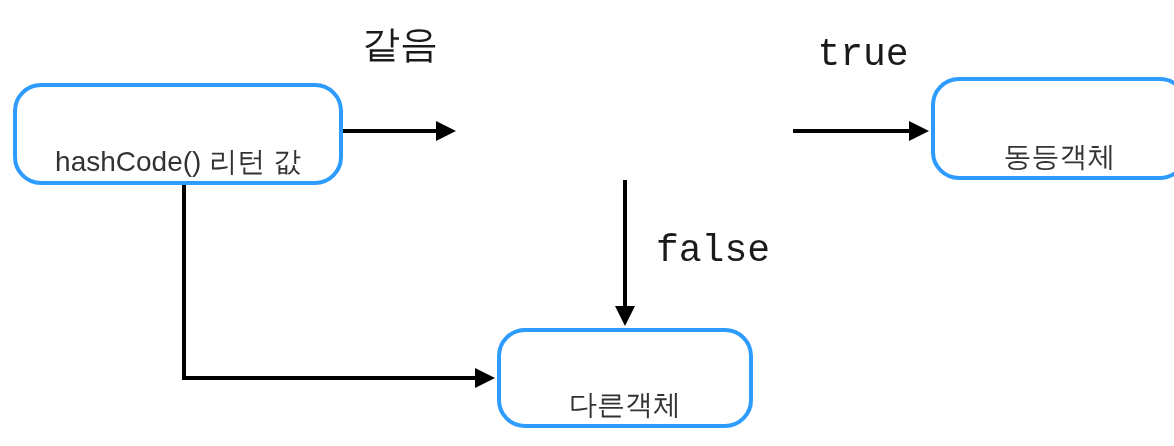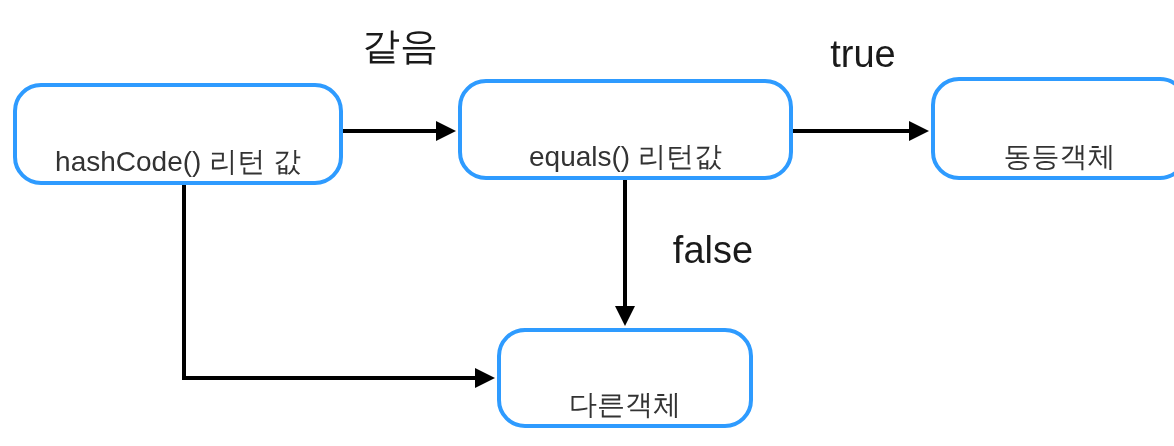--- a/index.html
+++ b/index.html
@@ -52,20 +52,21 @@
   #node-equals          { left: 458px; top: 79px;  width: 335px; height: 101px; }
   #node-equal-object    { left: 931px; top: 77px;  width: 257px; height: 103px; }
   #node-different-object{ left: 497px; top: 328px; width: 256px; height: 100px; }
   .edge-label {
     position: absolute;
     transform: translateX(-50%);
     font-size: 38px;
     line-height: 1.1;
     color: var(--label-text, #1a1a1a);
     white-space: nowrap;
+    font-family: Liberation Mono, monospace;
   }
   #label-same      { left: 400px; top: 26px;  }
   #label-true      { left: 863px; top: 34px;  }
   #label-false     { left: 701px; top: 230px; margin-left: 12px; }
   #label-different { left: 118px; top: 268px; }
 </style>
 </head>
 <body>
 
 <div class="diagram">
@@ -90,23 +91,20 @@
     <g>
       <polyline points="184,185 184,378 477,378"></polyline>
       <polygon points="475,368 475,388 495,378"></polygon>
     </g>
   </svg>
 
   <div class="node" id="node-hashcode">
     <span>hashCode() 리턴 값</span>
   </div>
 
-  <div class="node" id="node-equals">
-    <span>equals() 리턴값</span>
-  </div>
 
   <div class="node" id="node-equal-object">
     <span>동등객체</span>
   </div>
 
   <div class="node" id="node-different-object">
     <span>다른객체</span>
   </div>
 
   <div class="edge-label" id="label-same">같음</div>

